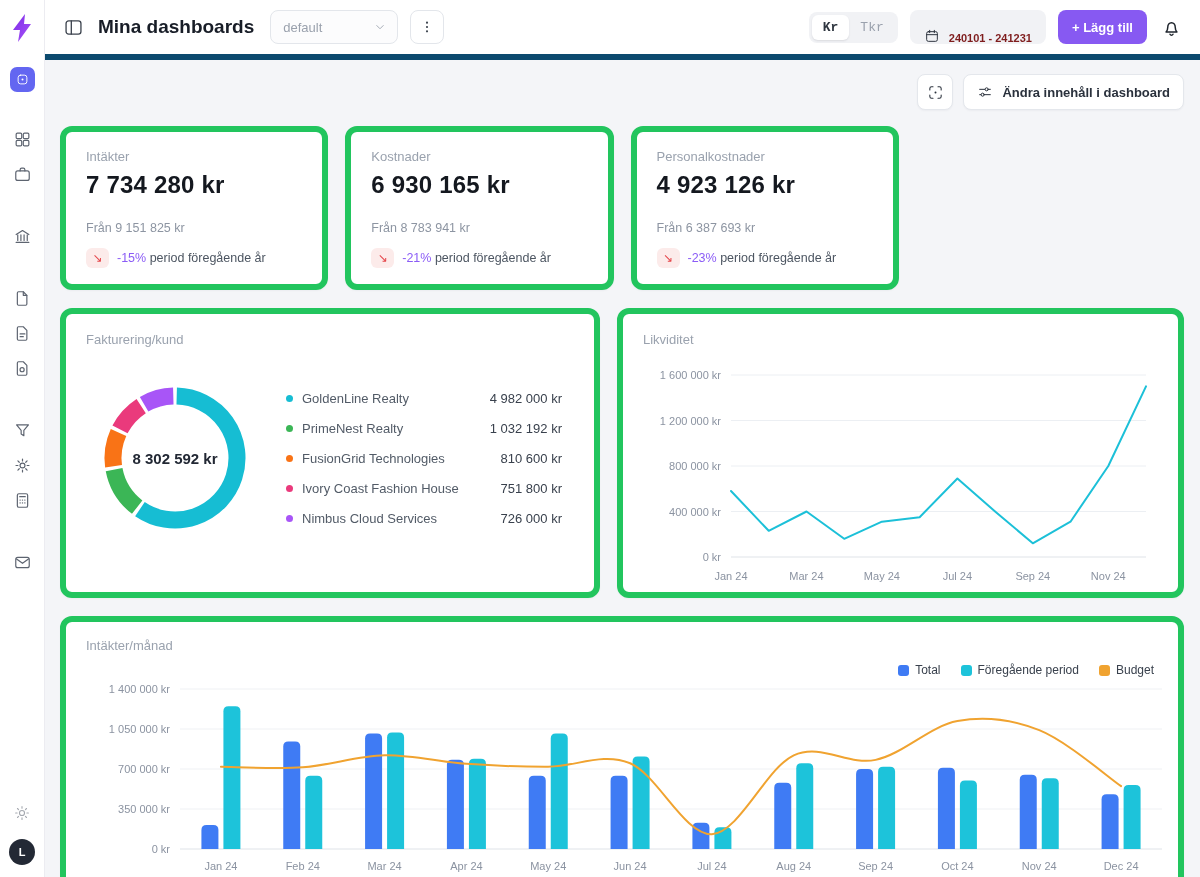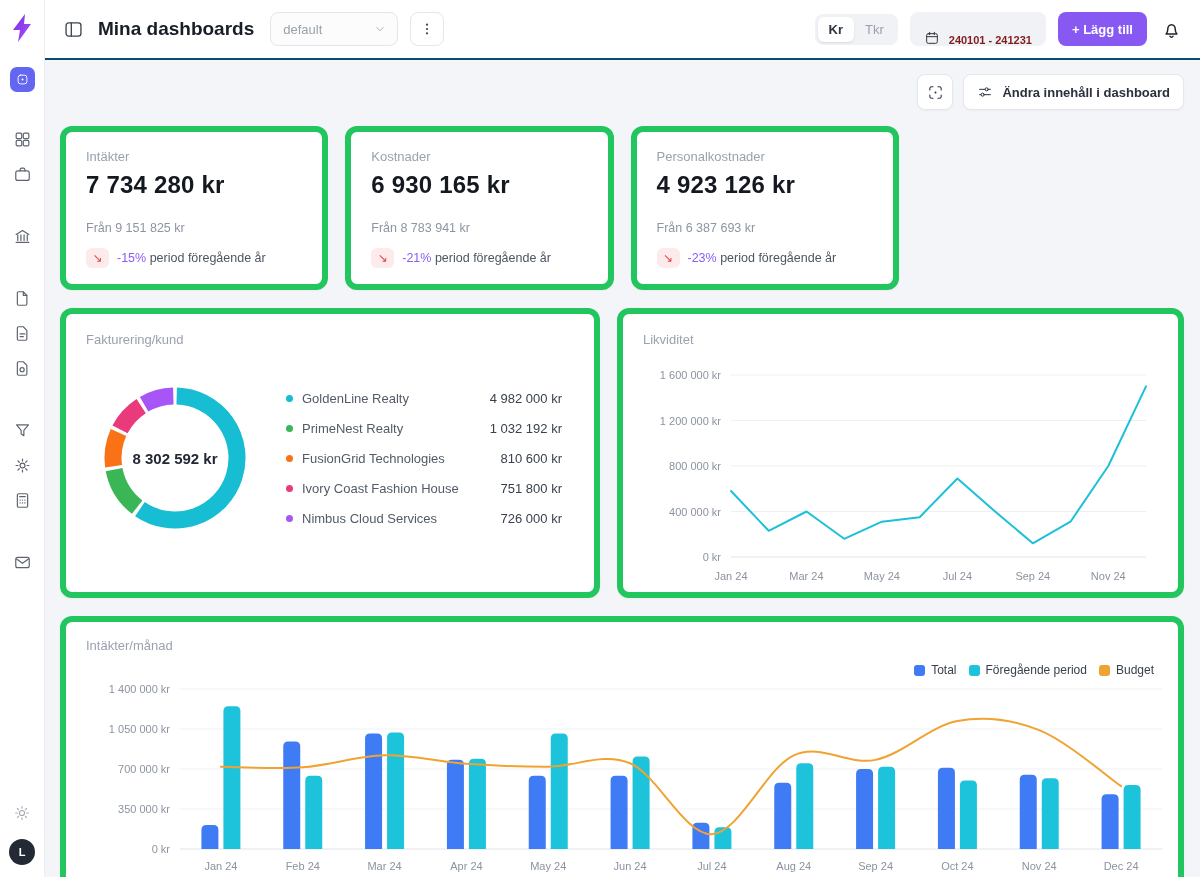--- a/index.html
+++ b/index.html
@@ -13,27 +13,27 @@
   .logo { margin-bottom:20px; cursor:pointer; }
   .side-item { width:30px; height:30px; display:flex; align-items:center; justify-content:center; border-radius:8px; margin-bottom:5px; cursor:pointer; color:#5d6470; }
   .active-app { width:25px; height:25px; background:#6366f1; border-radius:7px; margin-bottom:5px; }
   .group-gap { margin-top:27px; }
   .side-spacer { flex:1; }
   .theme-btn { opacity:.55; }
   .avatar { width:26px; height:26px; border-radius:50%; background:#232935; color:#fff; font-size:11px; font-weight:700; display:flex; align-items:center; justify-content:center; cursor:pointer; margin-top:6px; }
 
   
   .main { flex:1; display:flex; flex-direction:column; min-width:0; }
-  .header { height:60px; background:#fff; border-bottom:2px solid #0c4a6e; display:flex; align-items:center; padding:0 18px 0 18px; gap:12px; flex-shrink:0; }
+  .header { height:60px; background:#fff; border-bottom:6px solid #0c4a6e; display:flex; align-items:center; padding:0 18px 0 18px; gap:12px; flex-shrink:0; }
   .hd-icon { color:#3c434e; display:flex; align-items:center; cursor:pointer; }
   .title { font-size:19px; font-weight:800; color:#181d27; margin:0 4px 0 2px; white-space:nowrap; }
   .select { display:flex; align-items:center; justify-content:space-between; width:128px; height:34px; border:1px solid #e3e6eb; border-radius:8px; padding:0 10px 0 12px; color:#9aa1ad; font-size:13px; background:#fcfcfd; cursor:pointer; }
   .kebab { width:34px; height:34px; border:1px solid #e3e6eb; border-radius:8px; background:#fff; display:flex; align-items:center; justify-content:center; cursor:pointer; color:#3c434e; }
   .hspacer { flex:1; }
-  .seg { display:flex; background:#f1f2f5; border-radius:8px; padding:3px; align-items:center; }
+  .seg { display:flex; background:#f1f2f5; border-radius:8px; padding:3px; align-items:center;font-family:Liberation Mono, monospace; }
   .seg-on { background:#fff; border-radius:6px; padding:5px 11px; font-size:13px; font-weight:600; color:#2f3640; box-shadow:0 1px 2px rgba(16,24,40,.10); cursor:pointer; }
   .seg-off { padding:5px 11px; font-size:13px; color:#9aa1ad; cursor:pointer; }
   .date-chip { display:flex; align-items:flex-end; gap:9px; background:#f1f2f5; border-radius:8px; height:34px; padding:0 14px; font-size:11px; font-weight:600; color:#7f1d1d; cursor:pointer; }
   .add-btn { background:#8759f2; color:#fff; border:none; border-radius:8px; height:34px; padding:0 14px; font-size:13px; font-weight:600; cursor:pointer; font-family:inherit; }
   .bell { color:#1e242c; margin-left:2px; }
 
   
   .content { padding:14px 16px 0 15px; flex:1; }
   .toolbar-row { display:flex; justify-content:flex-end; gap:10px; margin-bottom:16px; }
   .tool-btn { display:flex; align-items:center; gap:9px; height:36px; background:#fff; border:1px solid #e4e7ec; border-radius:8px; padding:0 13px; font-size:13px; font-weight:600; color:#2a313c; cursor:pointer; box-shadow:0 1px 2px rgba(16,24,40,.04); font-family:inherit; }
@@ -63,21 +63,21 @@
   .donut-center { position:absolute; inset:0; display:flex; align-items:center; justify-content:center; font-size:15px; font-weight:700; color:#222834; }
   .legend { flex:1; margin-right:12px; }
   .legend-row { display:flex; align-items:center; gap:9px; padding:7.5px 0; }
   .dot { width:7px; height:7px; border-radius:50%; flex-shrink:0; }
   .lname { font-size:13px; color:#525b67; flex:1; }
   .lval { font-size:13px; color:#39414d; }
 
   .liq-chart { margin-top:14px; }
 
   .rev-panel { padding:16px 20px 10px; height:286px; }
-  .rev-legend { display:flex; justify-content:flex-end; gap:12px; margin:10px 4px 4px 0; align-items:center; }
+  .rev-legend { display:flex; justify-content:flex-end; gap:20px; margin:10px 4px 4px 0; align-items:center; }
   .leg-item { display:flex; align-items:center; gap:6px; font-size:12px; color:#39414d; }
   .chip { width:11px; height:11px; border-radius:3px; }
 
   svg.ic { fill:none; stroke:currentColor; stroke-width:1.5; stroke-linecap:round; stroke-linejoin:round; }
   svg text { font-family:"Liberation Sans", sans-serif; font-size:11px; fill:#8b93a1; }
 </style>
 </head>
 <body>
 
 <div class="app">

